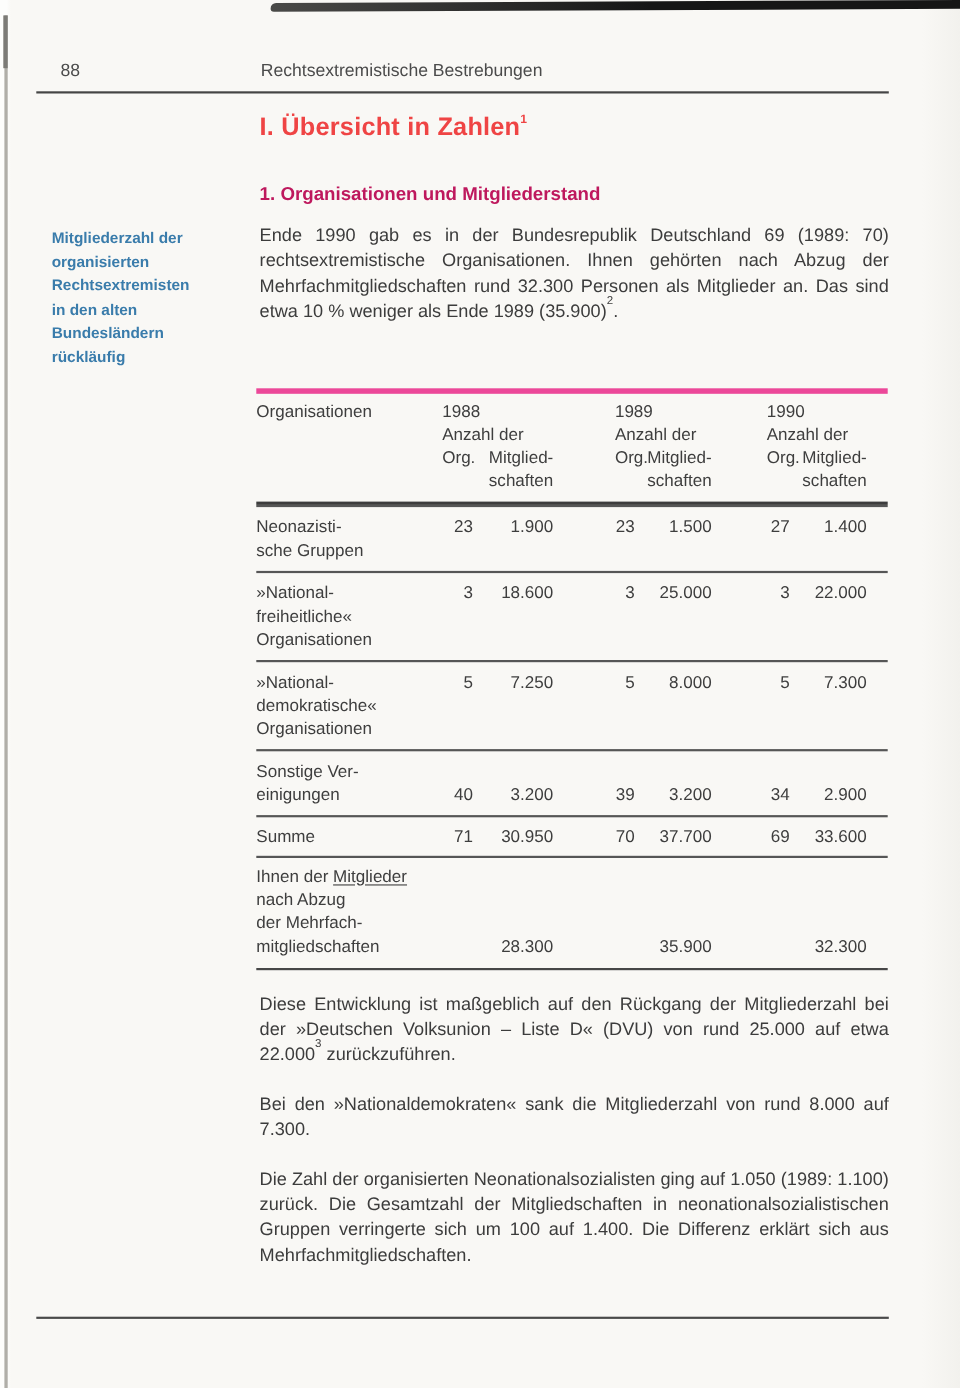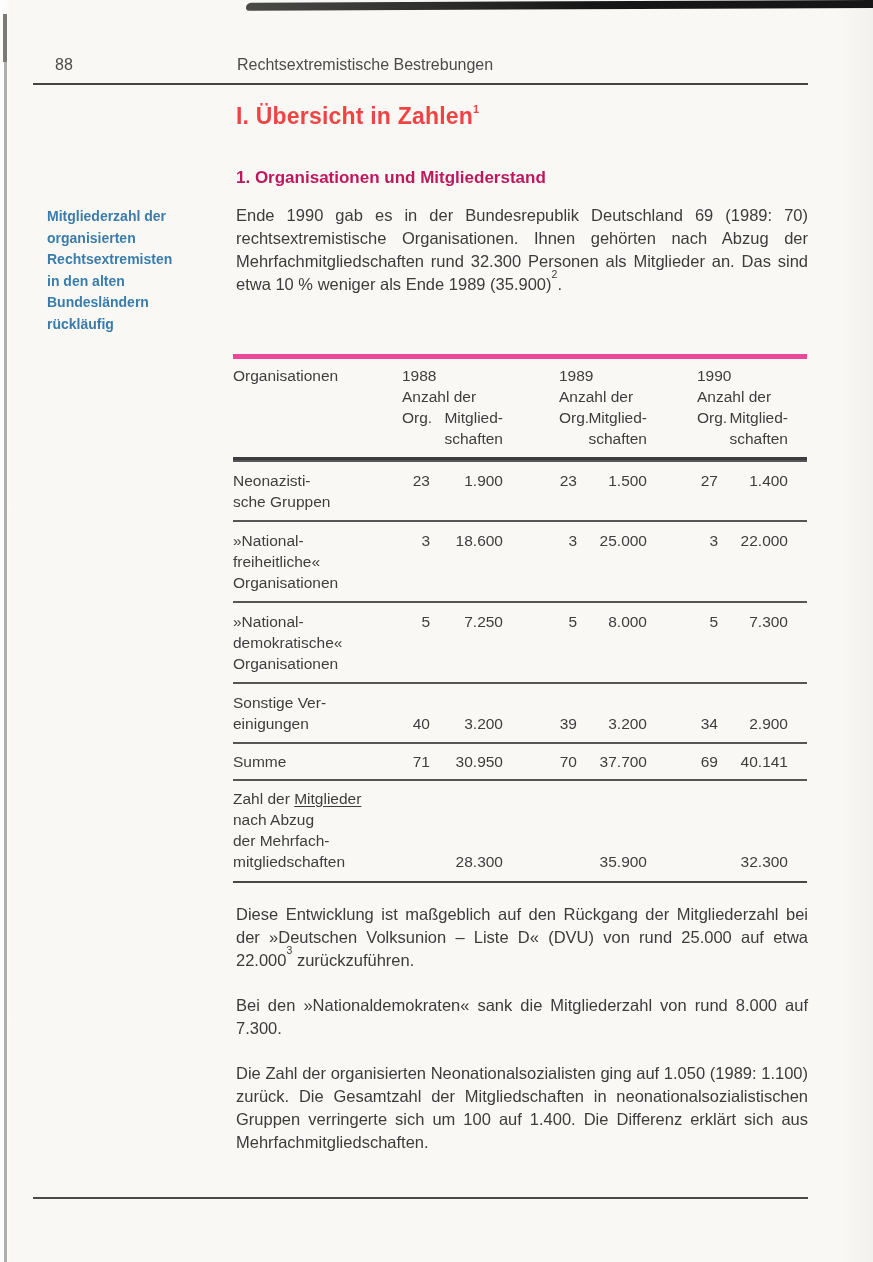--- a/index.html
+++ b/index.html
@@ -167,26 +167,26 @@
 
     <div class="tg trow summe-row">
       <div class="labelcell">
         <div>Summe</div>
       </div>
       <div class="v num-r c2">71</div>
       <div class="v num-r c3">30.950</div>
       <div class="v num-r c4">70</div>
       <div class="v num-r c5">37.700</div>
       <div class="v num-r c6">69</div>
-      <div class="v num-r c7">40.141</div>
+      <div class="v num-r c7">33.600</div>
     </div>
 
     <div class="tg tfoot">
       <div class="labelcell">
-        <div><span>Zahl der </span><span class="u">Mitglieder</span></div>
+        <div><span>Ihnen der </span><span class="u">Mitglieder</span></div>
         <div>nach Abzug</div>
         <div>der Mehrfach-</div>
         <div>mitgliedschaften</div>
       </div>
       <div class="v num-r c3">28.300</div>
       <div class="v num-r c5">35.900</div>
       <div class="v num-r c7">32.300</div>
     </div>
 
   </div>

